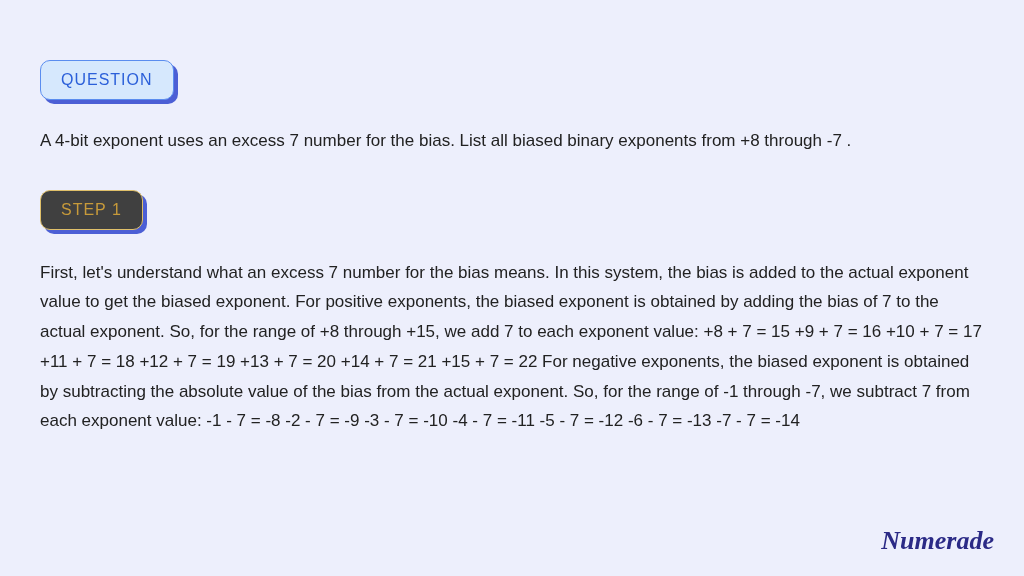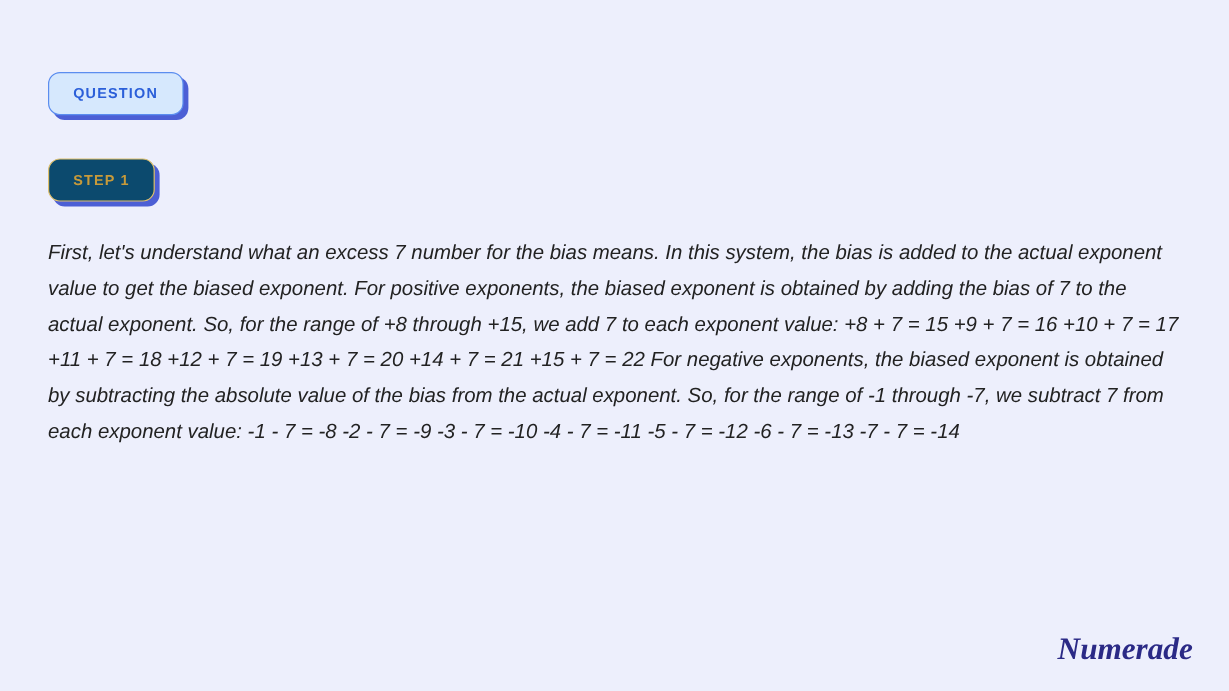--- a/index.html
+++ b/index.html
@@ -12,69 +12,69 @@
     height: 576px;
     background: #edeffc;
     font-family: -apple-system, BlinkMacSystemFont, 'Segoe UI', Arial, sans-serif;
     position: relative;
     padding: 60px 40px 40px 40px;
   }
   .badge {
     display: inline-block;
     padding: 10px 20px;
     border-radius: 10px;
-    font-size: 12px;
-    font-weight: 700;
+    font-size: 16px;
+    font-weight: 400;
     letter-spacing: 1px;
     position: relative;
   }
   .badge-question {
     background: #d6e8fd;
     color: #2b5fd9;
     border: 1.5px solid #5b8def;
     box-shadow: 4px 4px 0 #4c5fd5;
   }
   .badge-step {
-    background: #0c4a6e;
+    background: #404040;
     color: #c79a3a;
     border: 1.5px solid #e0c06a;
     box-shadow: 4px 4px 0 #4c5fd5;
   }
   .question-text {
     margin-top: 28px;
     font-size: 17px;
     color: #222;
     line-height: 1.5;
   }
   .step-section {
     margin-top: 36px;
   }
   .step-text {
     margin-top: 28px;
     font-size: 17px;
     color: #222;
     line-height: 1.75;
-    font-style: italic;
   }
   .logo {
     position: absolute;
     bottom: 20px;
     right: 30px;
     font-family: Liberation Serif, serif;
     font-weight: 700;
     font-size: 26px;
     color: #2b2a86;
     font-style: italic;
   }
 </style>
 </head>
 <body>
 
 <div>
   <div class="badge badge-question">QUESTION</div>
+  <div class="question-text">A 4-bit exponent uses an excess 7 number for the bias. List all biased binary exponents from +8 through -7 .</div>
 </div>
 
 <div class="step-section">
   <div class="badge badge-step">STEP 1</div>
   <div class="step-text">First, let's understand what an excess 7 number for the bias means. In this system, the bias is added to the actual exponent value to get the biased exponent. For positive exponents, the biased exponent is obtained by adding the bias of 7 to the actual exponent. So, for the range of +8 through +15, we add 7 to each exponent value: +8 + 7 = 15 +9 + 7 = 16 +10 + 7 = 17 +11 + 7 = 18 +12 + 7 = 19 +13 + 7 = 20 +14 + 7 = 21 +15 + 7 = 22 For negative exponents, the biased exponent is obtained by subtracting the absolute value of the bias from the actual exponent. So, for the range of -1 through -7, we subtract 7 from each exponent value: -1 - 7 = -8 -2 - 7 = -9 -3 - 7 = -10 -4 - 7 = -11 -5 - 7 = -12 -6 - 7 = -13 -7 - 7 = -14</div>
 </div>
 
 <div class="logo">Numerade</div>
 
 </body></html>

